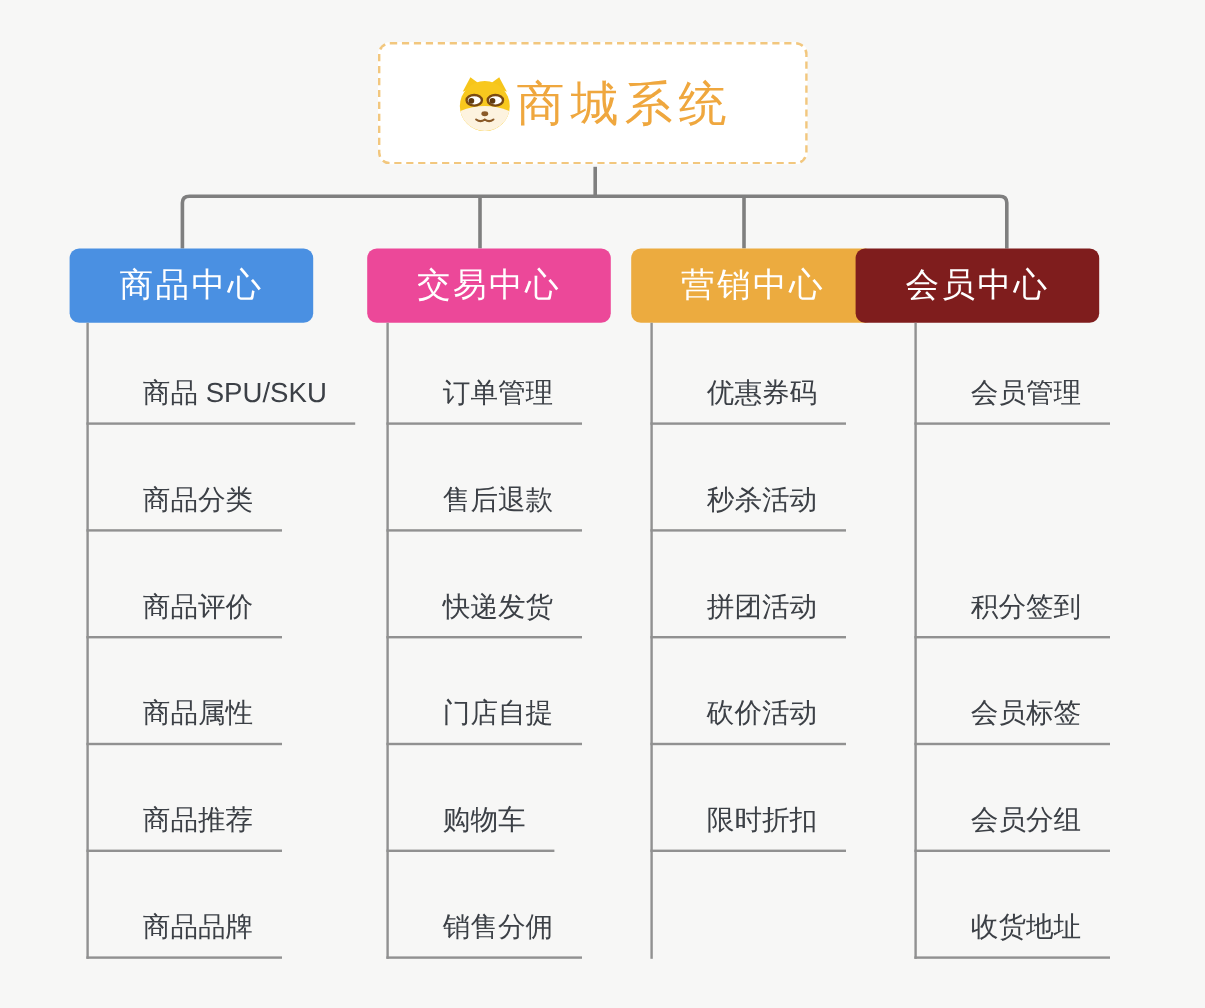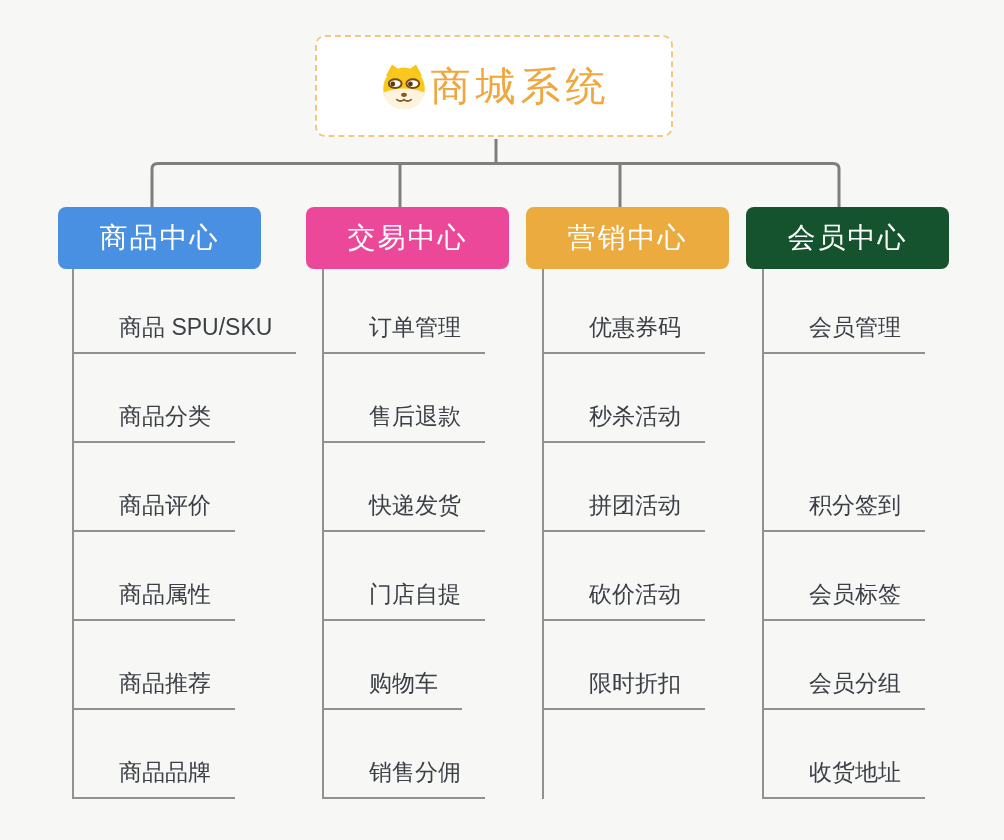--- a/index.html
+++ b/index.html
@@ -101,21 +101,21 @@
         <ellipse cx="32" cy="41" rx="3.6" ry="2.6" fill="#8a5a28"></ellipse>
         <path d="M23 47 Q27.5 50.5 32 47 Q36.5 50.5 41 47" stroke="#8a5a28" stroke-width="2.2" fill="none" stroke-linecap="round"></path>
       </svg>
     </span>
     <span class="root-title">商城系统</span>
   </div>
 
   <div class="branch" style="left: 58px; background-color: rgb(74, 144, 226);">商品中心</div>
   <div class="branch" style="left: 306px; background-color: #ec4899;">交易中心</div>
   <div class="branch" style="left: 526px; background-color: rgb(236, 171, 63); font-family: Liberation Serif, serif;">营销中心</div>
-  <div class="branch" style="left: 746px; background-color: #14532d;">会员中心</div>
+  <div class="branch" style="left: 713px; background-color: #7f1d1d;">会员中心</div>
 
   <div class="vline" style="left:72px"></div>
   <div class="vline" style="left:322px"></div>
   <div class="vline" style="left:542px"></div>
   <div class="vline" style="left:762px"></div>
 
   <div class="leaf" style="left:72px;top:354px">商品 SPU/SKU</div>
   <div class="leaf" style="left:72px;top:443px">商品分类</div>
   <div class="leaf" style="left:72px;top:532px">商品评价</div>
   <div class="leaf" style="left:72px;top:621px">商品属性</div>

